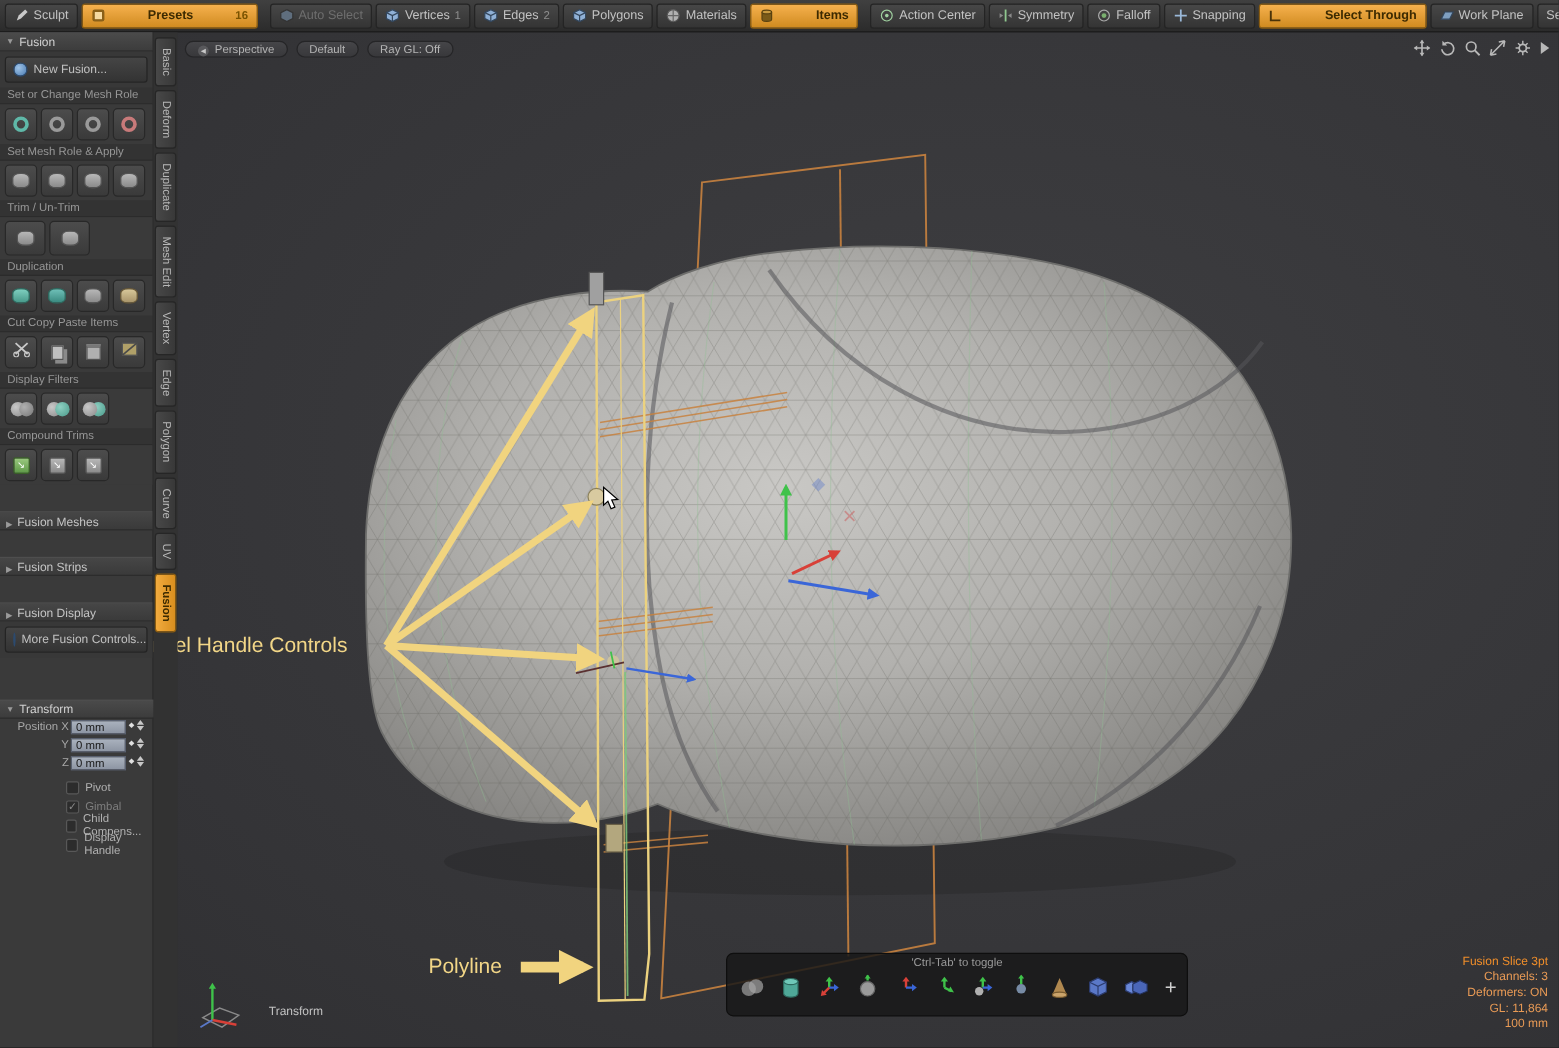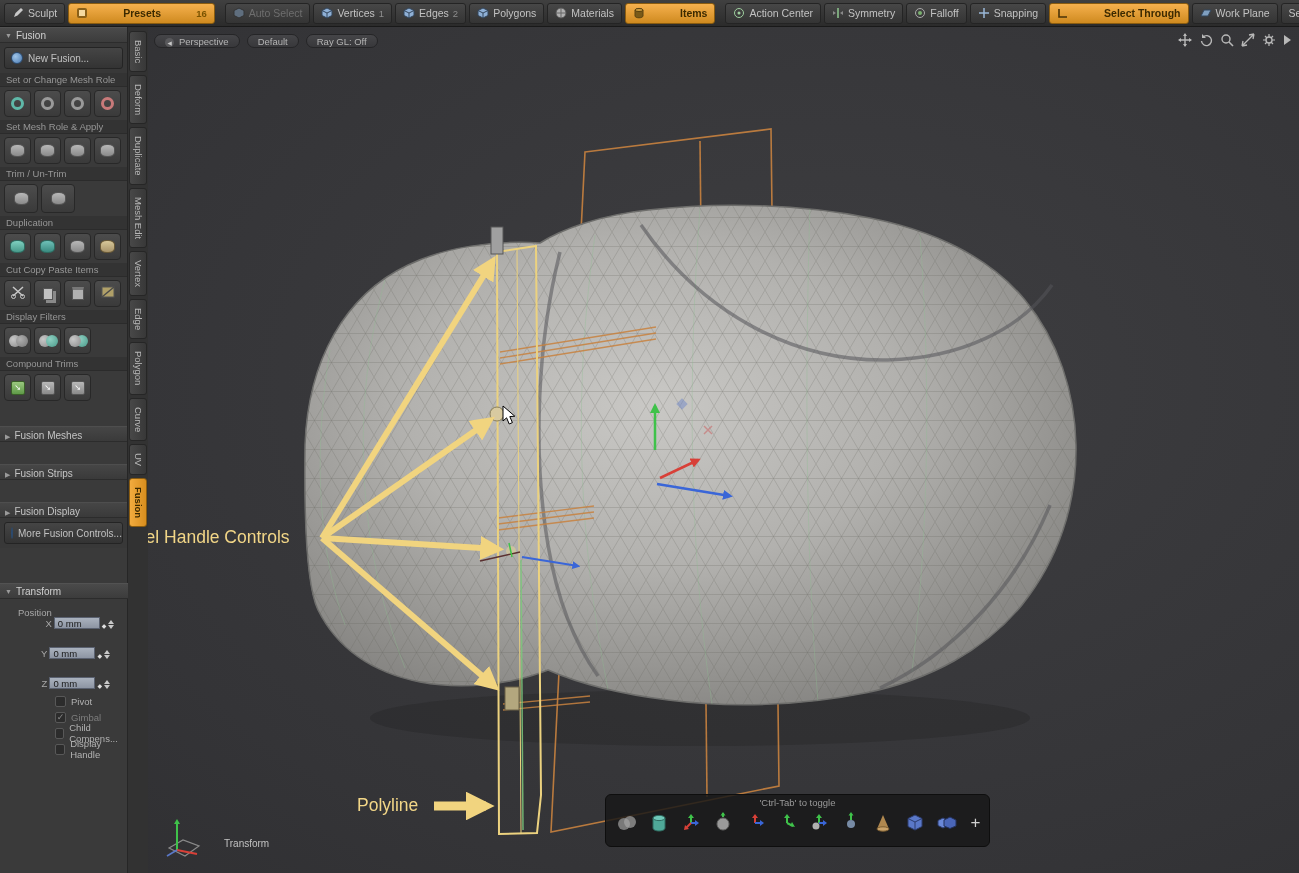--- a/index.html
+++ b/index.html
@@ -38,21 +38,21 @@
   .g-balls{position:relative;width:18px;height:14px;}
   .g-balls i{position:absolute;width:12px;height:12px;border-radius:50%;}
   .g-balls .b1{left:0;top:1px;background:radial-gradient(circle at 35% 35%,#c8c8c8,#8a8a8a);}
   .g-balls .b2{left:7px;top:1px;background:radial-gradient(circle at 35% 35%,#8fd0c2,#4a9a8a);}
   .g-balls.gray .b2{background:radial-gradient(circle at 35% 35%,#b0b0b0,#777);}
   .g-box{width:14px;height:14px;border-radius:2px;background:linear-gradient(#b8b8b8,#8a8a8a);border:1px solid #555;display:flex;align-items:center;justify-content:center;font-size:8px;color:#fff;}
   .g-box.green{background:linear-gradient(#9ac87f,#5f9a48);border-color:#3a6028;}
   .g-newdot{width:12px;height:12px;border-radius:50%;background:radial-gradient(circle at 35% 35%,#9fc4e8,#4a7ab0);border:1px solid #2c4a6e;}
   .collapsed-row{display:flex;align-items:flex-end;gap:4px;height:16px;padding:0 5px;background:linear-gradient(#464646,#3a3a3a);border-top:1px solid #4e4e4e;border-bottom:1px solid #2c2c2c;font-size:10px;color:#c4c4c4;margin-top:22px;}
   .transform-panel{position:absolute;top:556px;left:0;width:128px;}
-  .xf-row{display:flex;align-items:flex-end;gap:2px;height:14px;padding:0 18px;margin-top:16px;}
+  .xf-row{display:flex;align-items:flex-start;gap:2px;height:14px;padding:0 8px;margin-top:1px;}
   .xf-label{width:50px;text-align:right;font-size:9.5px;color:#a8a8a8;}
   .xf-input{width:46px;height:12px;background:linear-gradient(#aab2bе,#8d95a3);background:linear-gradient(#aab2be,#8d95a3);border:1px solid #5a6170;color:#181818;font-size:9.5px;padding:0 3px;font-family:"Liberation Sans",sans-serif;}
   .spindia{font-size:6px;color:#e0e0e0;}
   .spinarrows{display:flex;flex-direction:column;gap:1px;}
   .spinarrows i{display:block;width:0;height:0;border-left:3px solid transparent;border-right:3px solid transparent;}
   .spinarrows .up{border-bottom:4px solid #c8c8c8;}
   .spinarrows .dn{border-top:4px solid #c8c8c8;}
   .cb-row{display:flex;align-items:center;gap:5px;height:16px;padding-left:55px;font-size:9.5px;color:#b2b2b2;}
   .cb{width:11px;height:11px;background:#2c2c2c;border:1px solid #585858;border-radius:2px;display:flex;align-items:center;justify-content:center;font-size:9px;color:#a8a8a8;line-height:1;}
   .cb-row.dim{color:#7e7e7e;}
@@ -589,20 +589,27 @@
         <svg width="9" height="12">
           <path d="M1 1l7 5-7 5z" fill="#b8b8b8"></path>
         </svg>
       </span>
   </div>
 
 
   <div class="callout" style="left:94px;top:527px;">Channel Handle Controls</div>
   <div class="callout" style="left:357px;top:795px;">Polyline</div>
 
+  <div class="hud">
+    <div class="bright">Fusion Slice 3pt</div>
+    <div>Channels: 3</div>
+    <div>Deformers: ON</div>
+    <div>GL: 11,864</div>
+    <div>100 mm</div>
+  </div>
 
   <div class="palette">
     <div class="palette-hint">'Ctrl-Tab' to toggle</div>
     <div class="palette-icons">
       <span class="pic">
           <svg width="22" height="22">
             <circle cx="8" cy="12" r="6" fill="#8a8a8a" opacity=".85"></circle>
             <circle cx="14" cy="10" r="6" fill="#a5a5a5" opacity=".7"></circle>
           </svg>
         </span>

